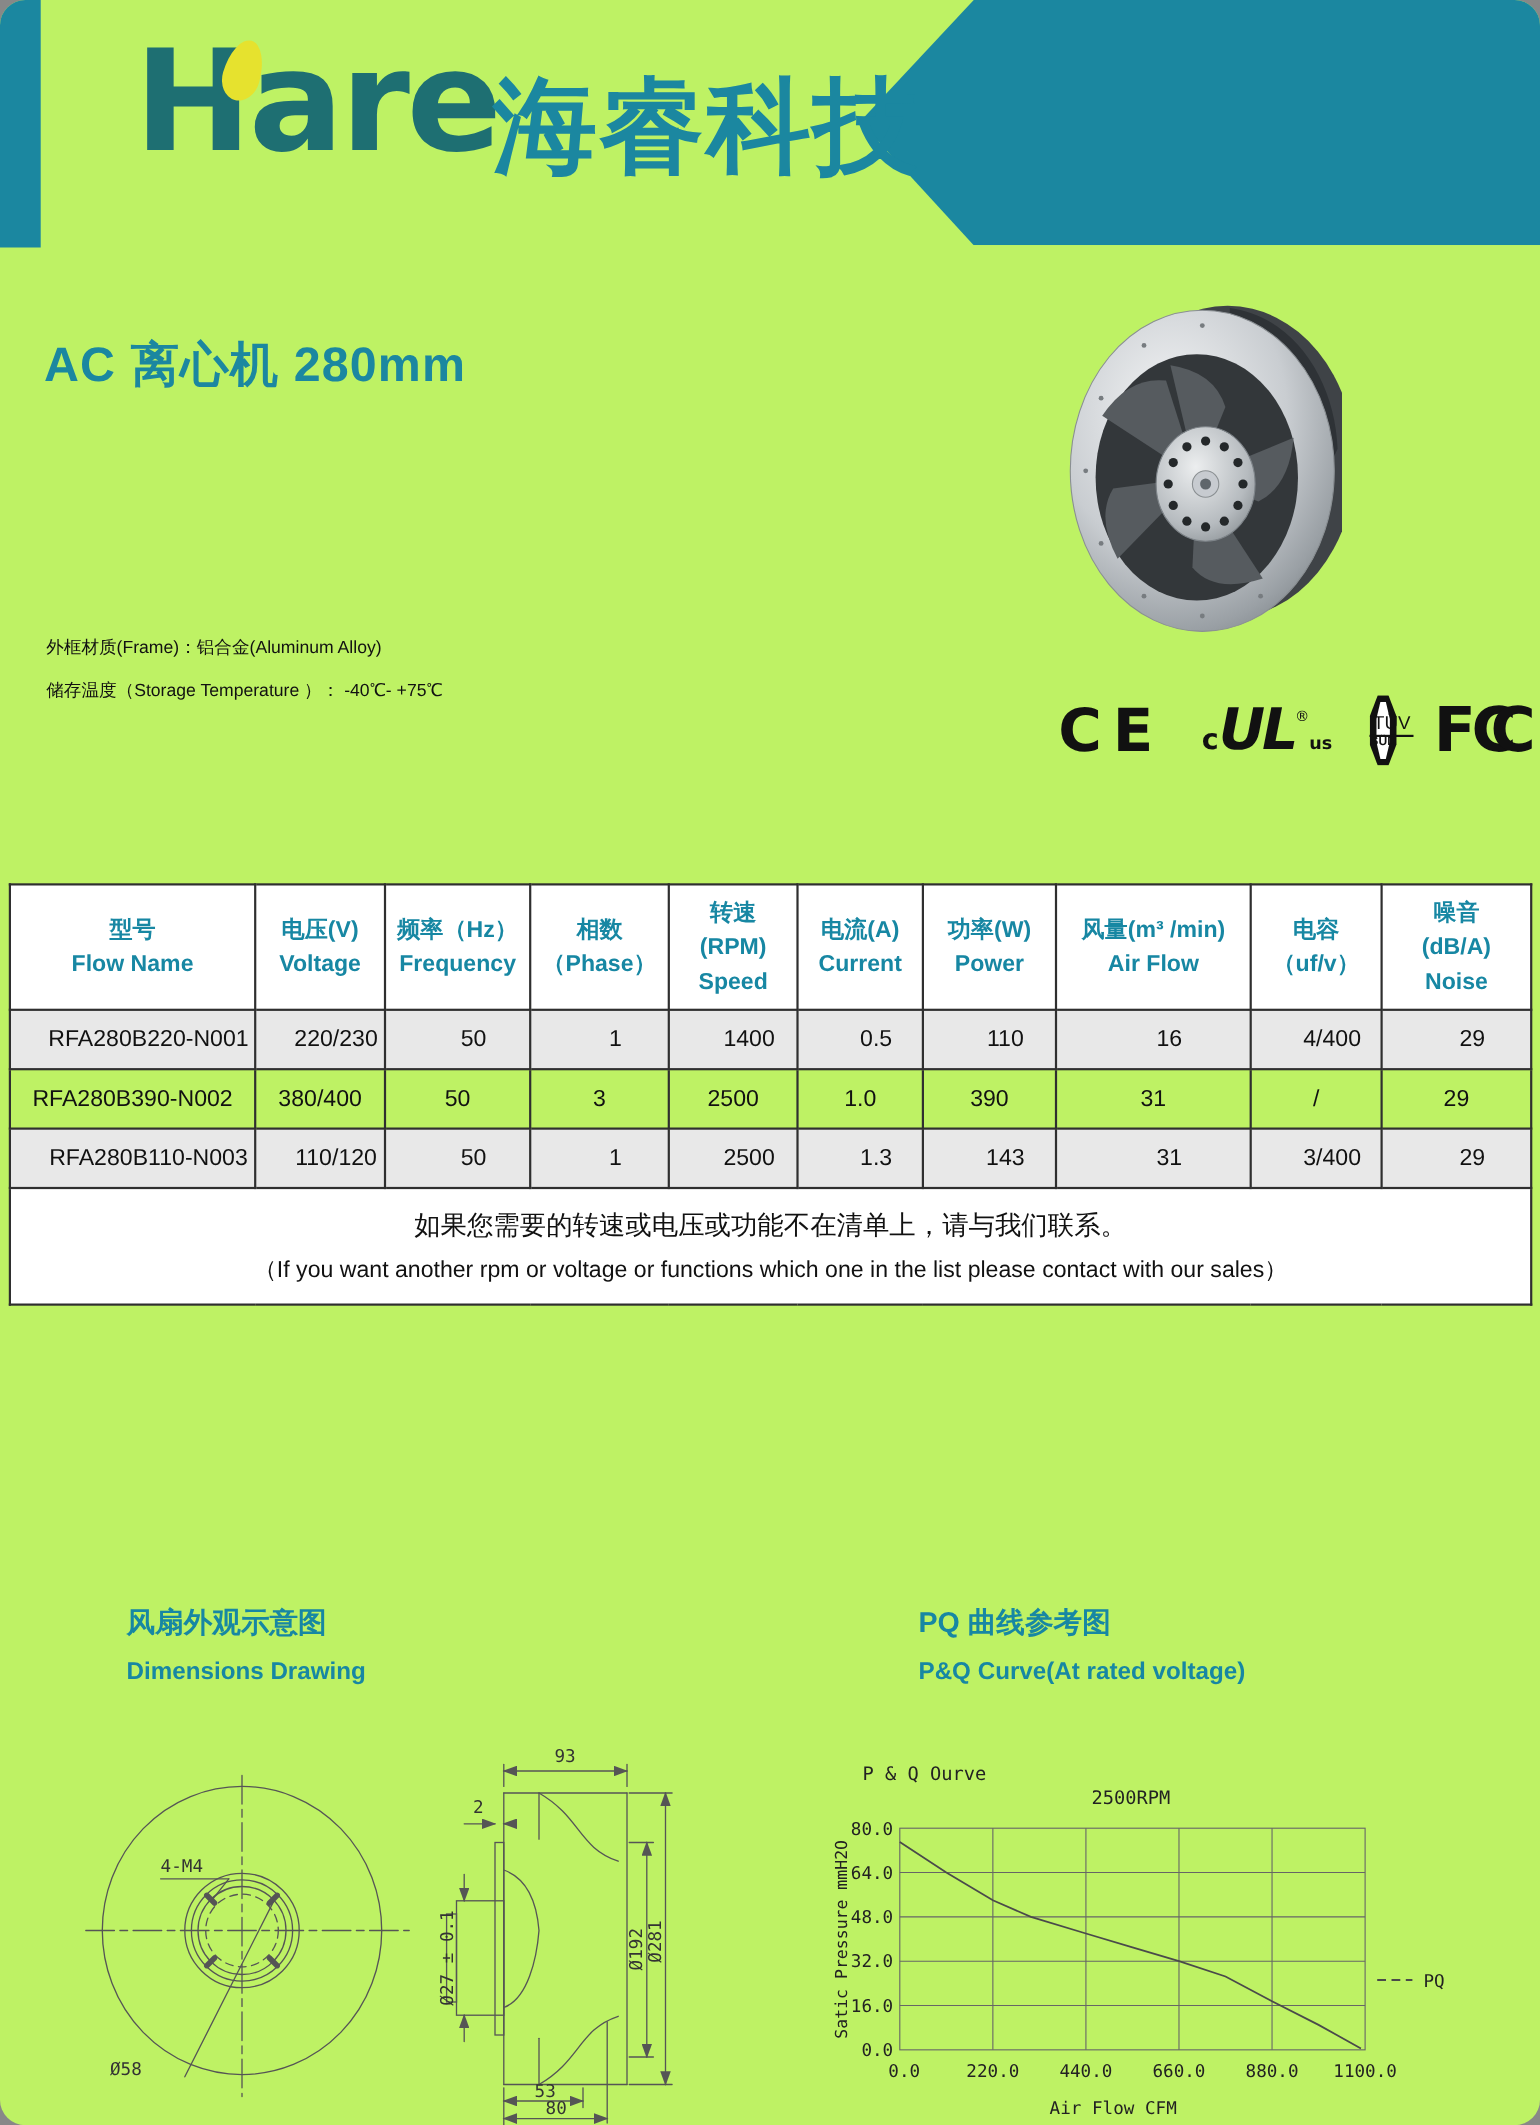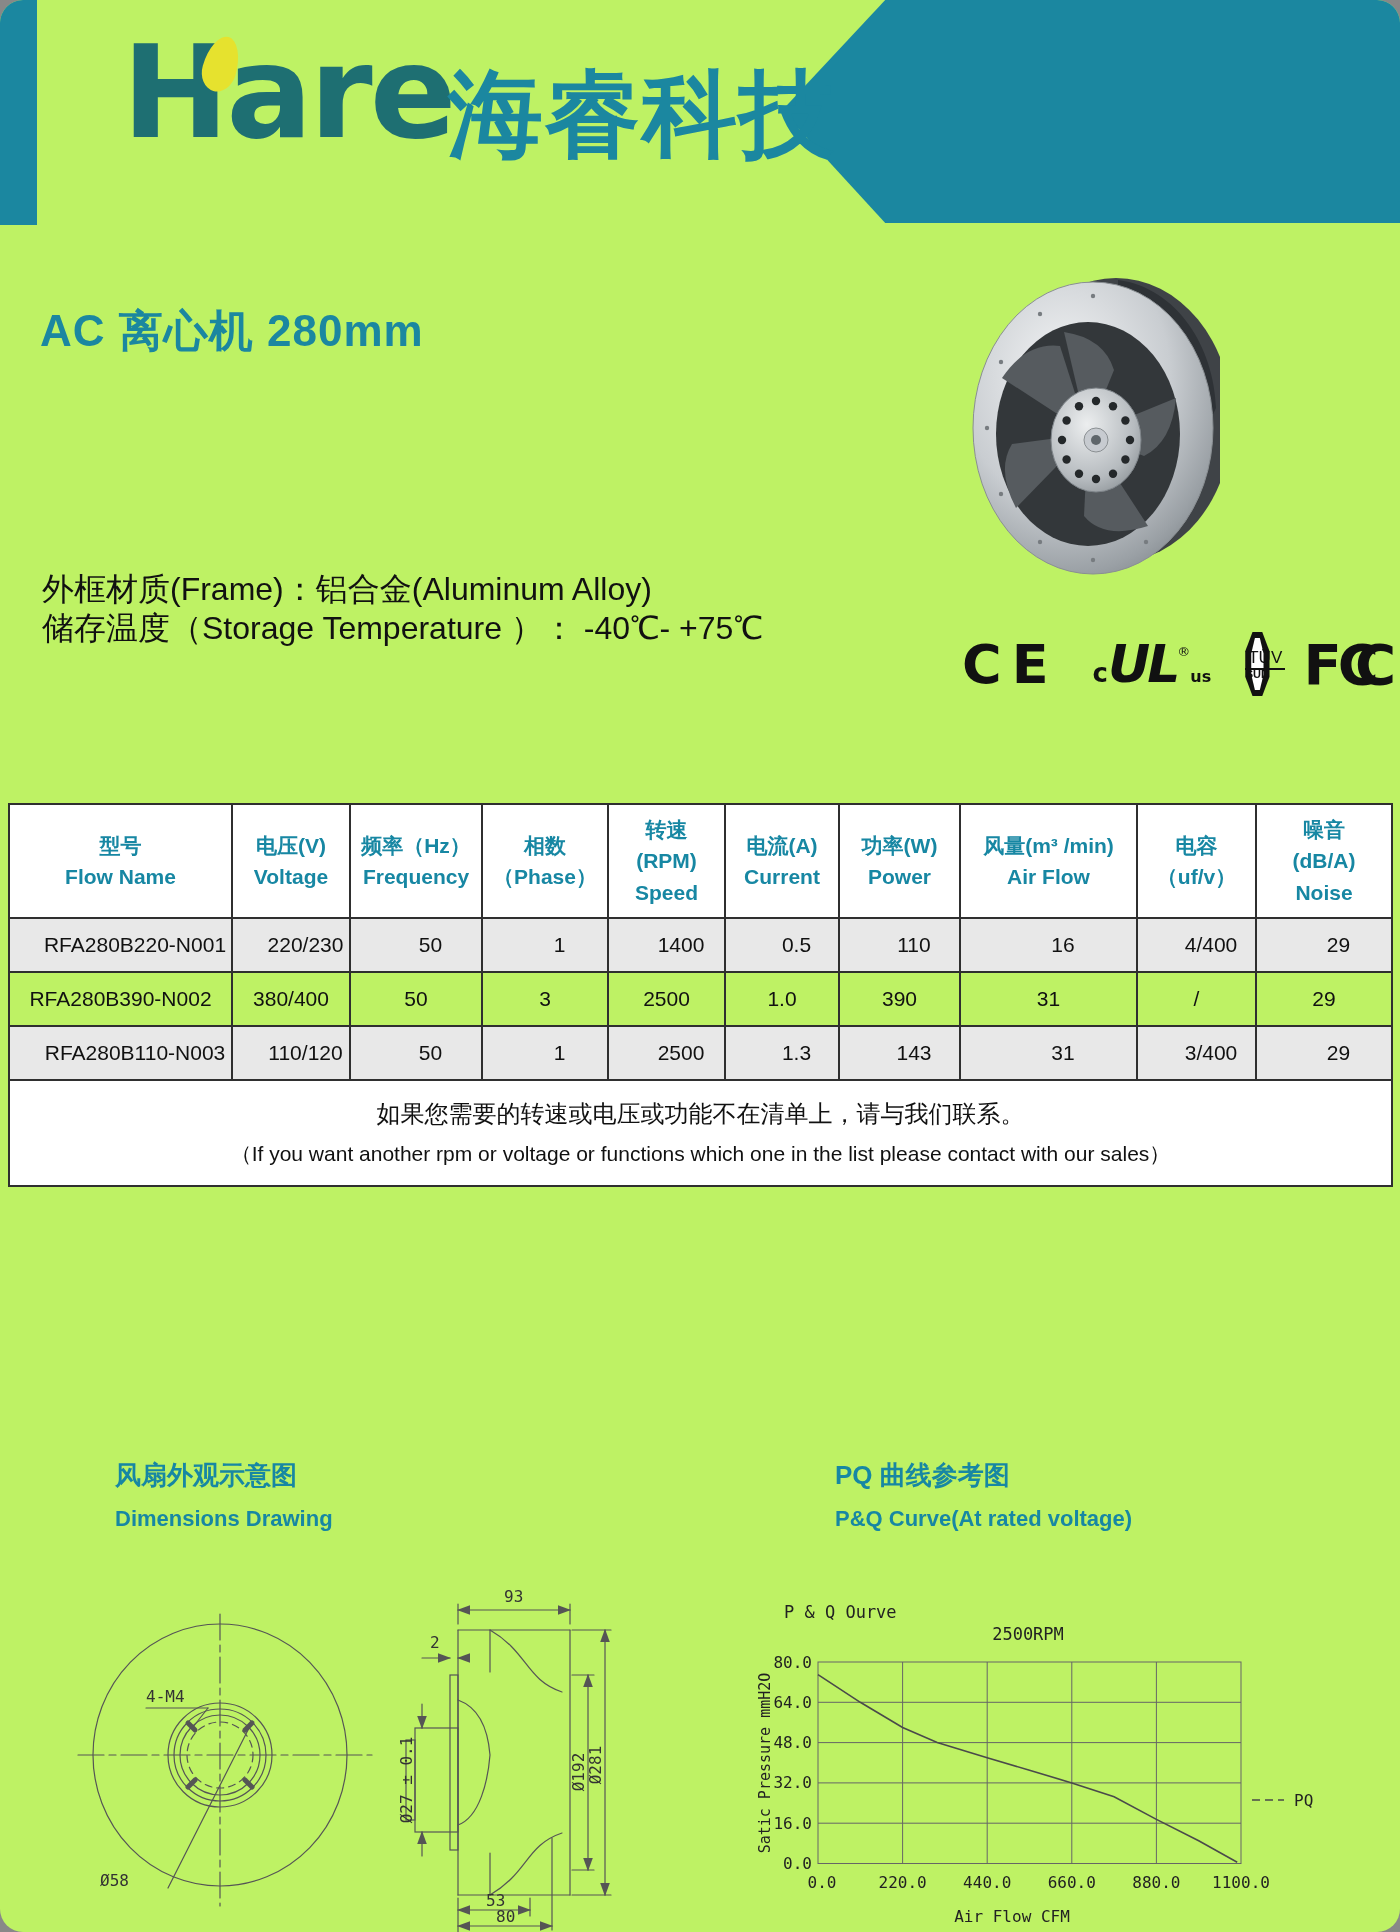--- a/index.html
+++ b/index.html
@@ -12,21 +12,21 @@
   .flag{left:782px;top:0;width:618px;height:223px;background:#1b87a0;
         clip-path:polygon(16.7% 0,0 49.5%,16.7% 100%,100% 100%,100% 0);}
   .brand-latin{left:122px;top:18px;font-size:128px;font-weight:bold;color:#1e6f72;
         letter-spacing:-3px;font-family:"DejaVu Sans",sans-serif;}
   .leaf{left:204px;top:36px;width:34px;height:56px;background:#e6e22e;
         border-radius:50% 50% 50% 50% / 62% 62% 38% 38%;transform:rotate(16deg);}
   .brand-cjk{left:448px;top:52px;font-size:95px;font-weight:bold;color:#1b87a0;letter-spacing:2px;}
 
   .page-title{left:40px;top:302px;font-size:44px;font-weight:600;color:#1b87a0;letter-spacing:1px;}
 
-  .specs{left:42px;top:570px;font-size:32px;color:#111;line-height:39px;}
+  .specs{left:42px;top:570px;font-size:16px;color:#111;line-height:39px;}
 
   
   .certs{left:962px;top:624px;width:430px;height:80px;display:flex;align-items:center;gap:34px;color:#111;}
   .ce{font-size:54px;font-weight:600;letter-spacing:10px;font-family:"DejaVu Sans",sans-serif;}
   .ul{display:flex;align-items:baseline;font-family:"DejaVu Sans",sans-serif;}
   .ul .c{font-size:26px;font-weight:bold;}
   .ul .main{font-size:52px;font-weight:bold;font-style:italic;letter-spacing:-3px;}
   .ul .reg{font-size:13px;vertical-align:top;position:relative;top:-26px;}
   .ul .us{font-size:16px;font-weight:bold;}
   .tuv{width:64px;height:64px;position:relative;}

